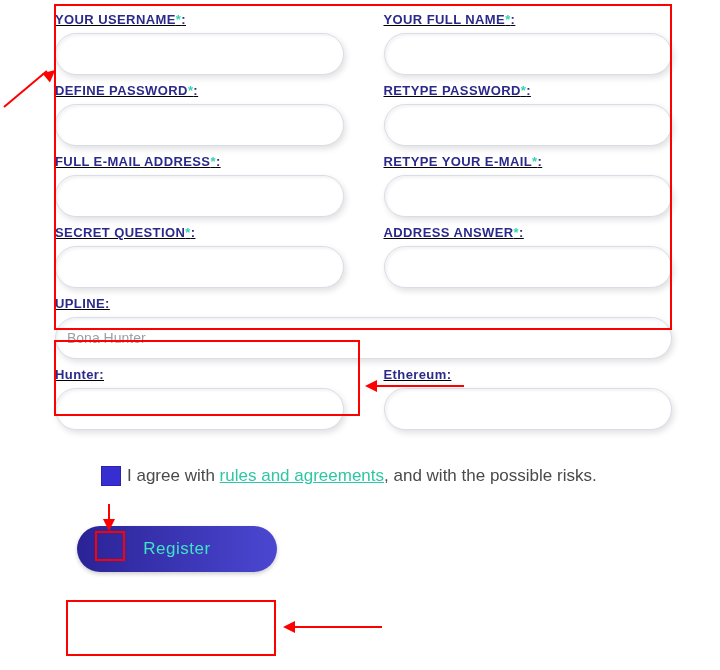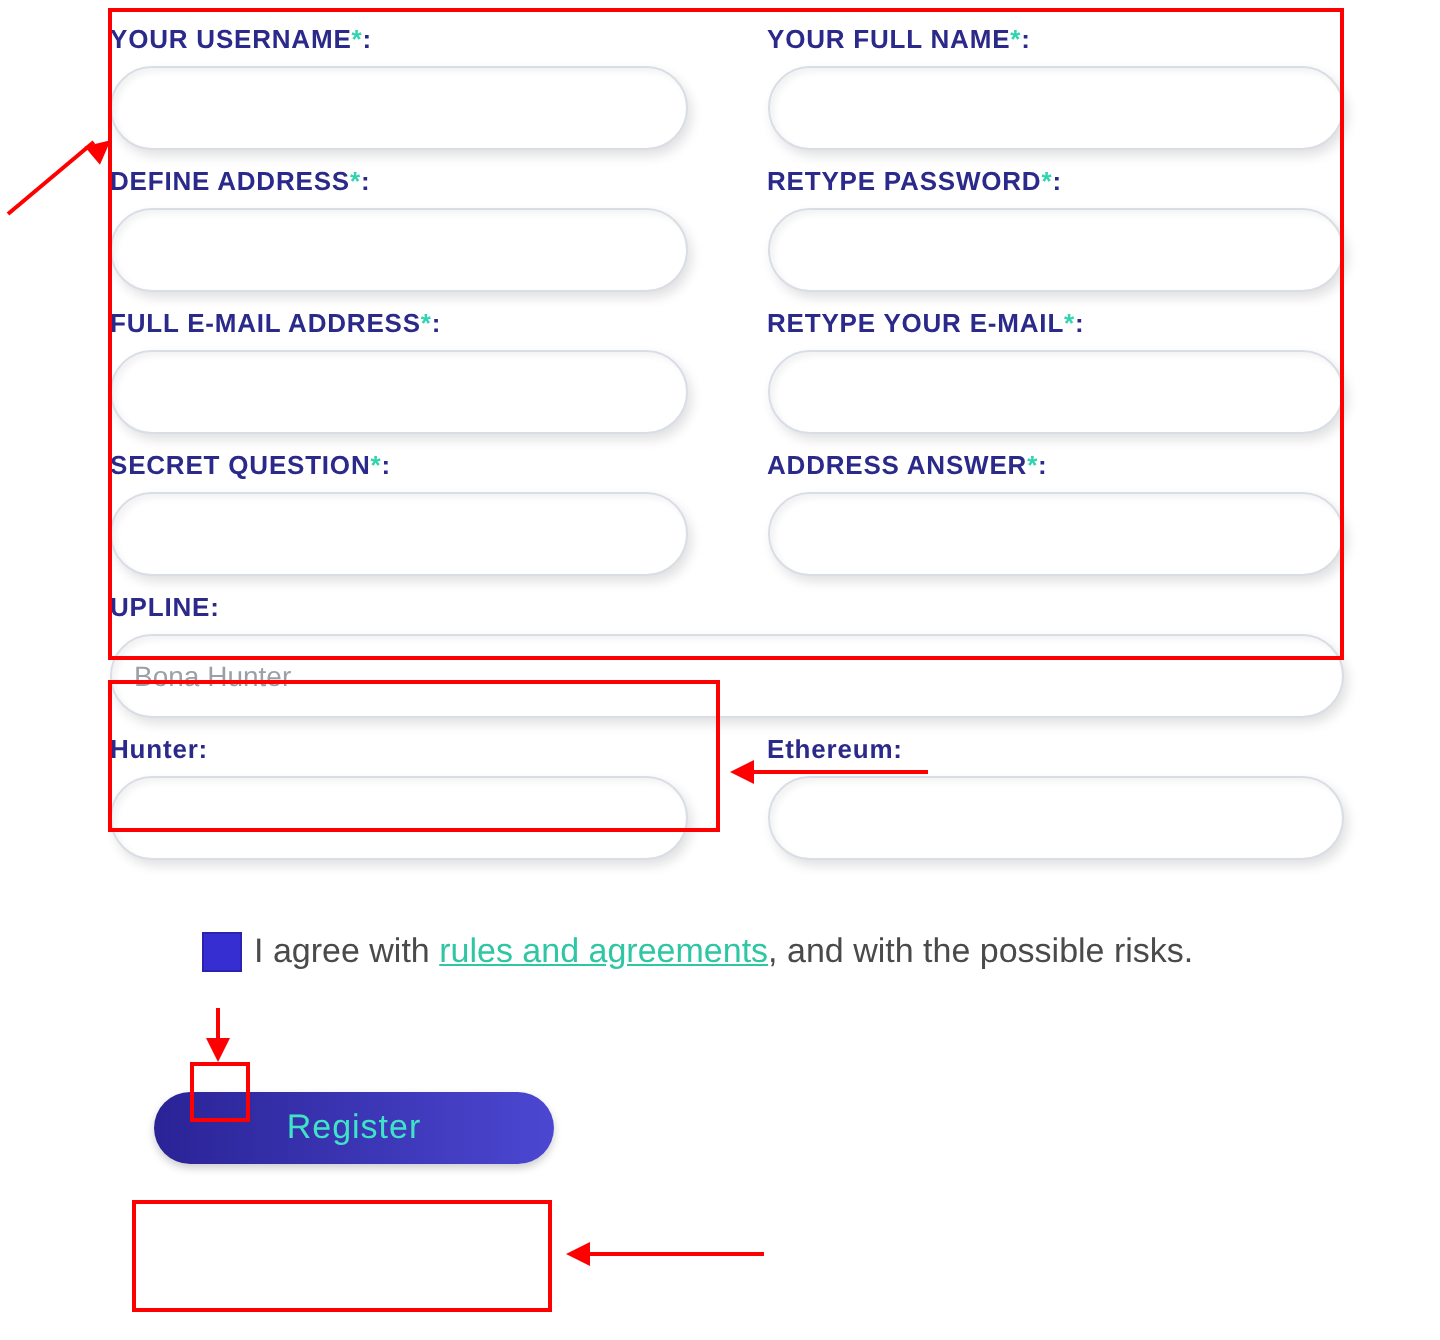--- a/index.html
+++ b/index.html
@@ -14,20 +14,21 @@
     padding: 12px 48px 20px 55px;
   }
   .row {
     display: flex;
     gap: 40px;
     margin-bottom: 8px;
   }
   .field {
     flex: 1;
     min-width: 0;
+    text-decoration: underline;
   }
   .field-label {
     font-size: 13px;
     font-weight: 700;
     letter-spacing: 0.4px;
     color: #2b2a8a;
     margin-bottom: 6px;
     display: block;
   }
   .field-label .ast {
@@ -66,24 +67,24 @@
     background: #372ed1;
     border: 1px solid #2a23b0;
     display: inline-block;
     cursor: pointer;
   }
   .agree-row a {
     color: #2fc6a4;
     text-decoration: underline;
   }
   .register-btn {
-    margin-top: 60px;
+    margin-top: 40px;
     margin-left: 22px;
     width: 200px;
-    height: 36px;
+    height: 46px;
     border: none;
     border-radius: 24px;
     background: linear-gradient(90deg, #2a2396 0%, #4b47d1 100%);
     color: #3fe3c6;
     font-size: 17px;
     letter-spacing: 0.5px;
     cursor: pointer;
     box-shadow: 0 2px 4px rgba(0,0,0,0.2);
   }
 
@@ -135,21 +136,21 @@
         <span>YOUR FULL NAME</span><span class="ast">*</span><span>:</span>
       </label>
       <input class="field-input" type="text" value="" style="">
     </div>
   </div>
 
   
   <div class="row">
     <div class="field">
       <label class="field-label">
-        <span>DEFINE ADDRESS</span><span class="ast">*</span><span>:</span>
+        <span>DEFINE PASSWORD</span><span class="ast">*</span><span>:</span>
       </label>
       <input class="field-input" type="password" value="" style="">
     </div>
     <div class="field">
       <label class="field-label">
         <span>RETYPE PASSWORD</span><span class="ast">*</span><span>:</span>
       </label>
       <input class="field-input" type="password" value="" style="">
     </div>
   </div>

